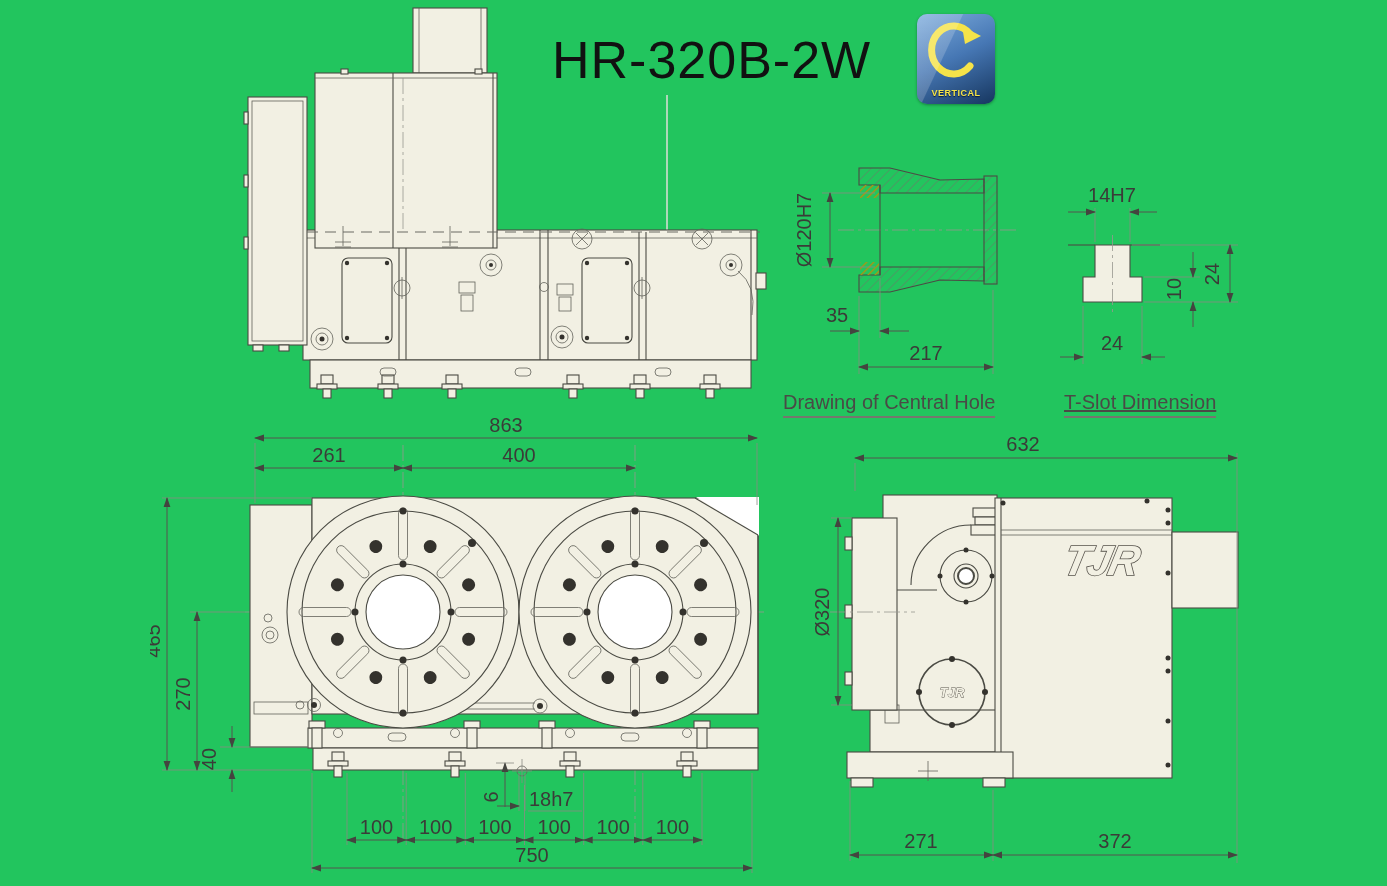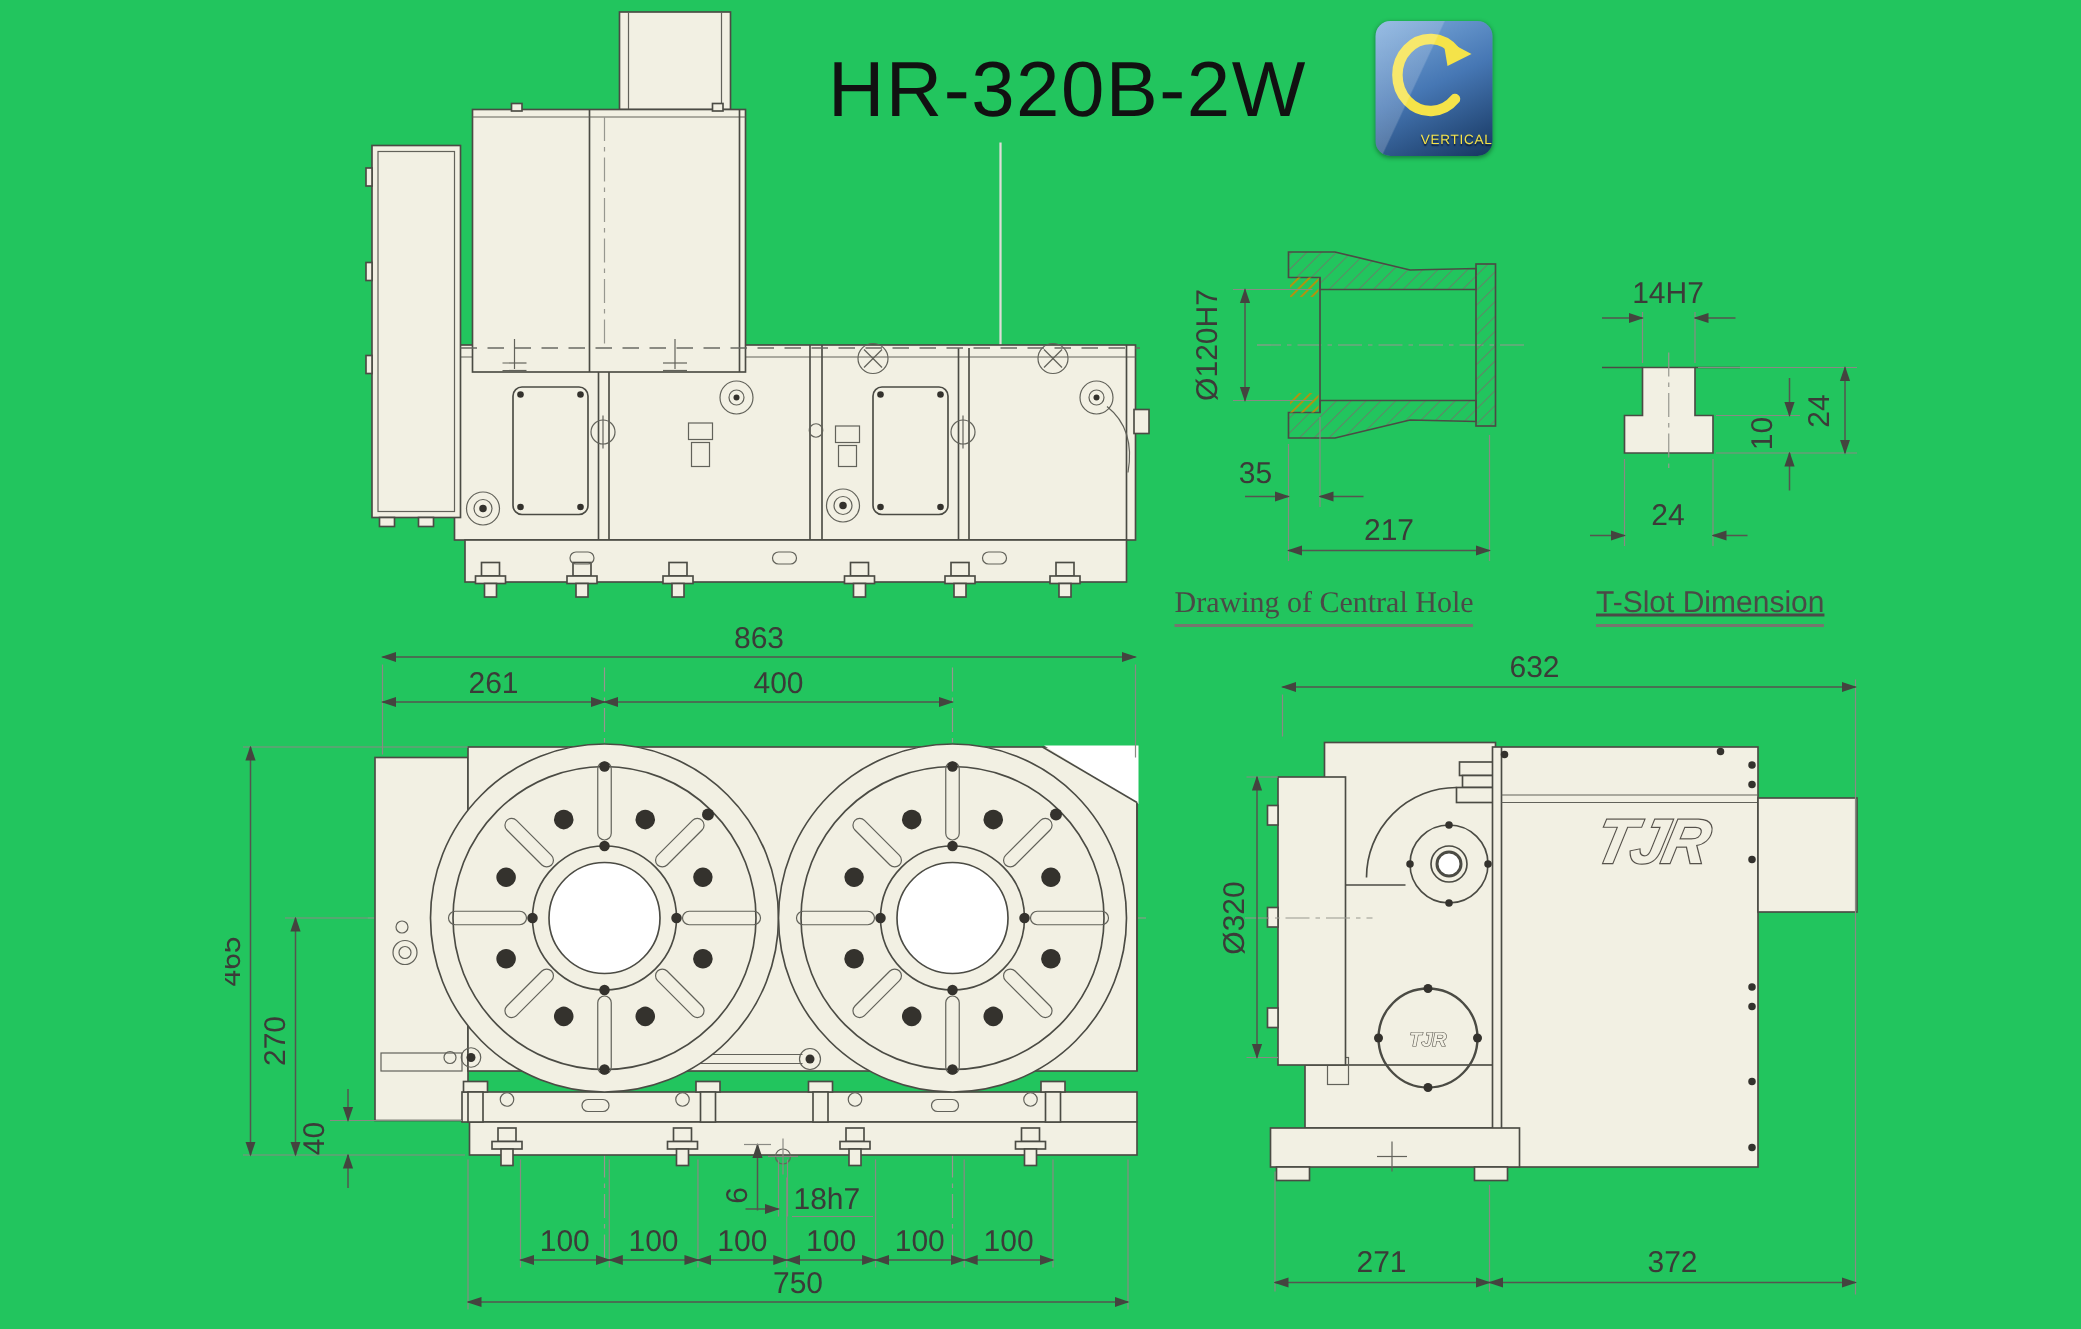--- a/index.html
+++ b/index.html
@@ -1,29 +1,29 @@
 <!DOCTYPE html>
 <html><head>
 <meta charset="utf-8">
 <style>
   html,body{margin:0;padding:0;background:#fff;}
   #canvas{position:relative;width:1387px;height:886px;background:#22c55e;overflow:hidden;
           font-family:"Liberation Sans",sans-serif;}
   .abs{position:absolute;}
   #page-title{left:552px;top:30px;font-size:52px;font-weight:400;color:#111;letter-spacing:1px;white-space:nowrap;}
   .view-caption{font-size:20px;color:#4a4a46;border-bottom:2px solid #76766e;padding-bottom:2px;white-space:nowrap;}
-  #central-caption{left:783px;top:391px;font-family:Liberation Serif, serif;}
+  #central-caption{left:783px;top:391px;}
   #tslot-caption{left:1064px;top:391px;text-decoration:underline;}
   
   #badge{left:917px;top:14px;width:78px;height:90px;border-radius:10px;
          background:linear-gradient(155deg,#7cabdc 0%,#4677b4 48%,#16365f 100%);
          box-shadow:0 1px 3px rgba(0,0,0,.35);overflow:hidden;}
   #badge .gloss{position:absolute;left:0;top:0;width:100%;height:100%;
          background:linear-gradient(115deg,rgba(255,255,255,.22) 0%,rgba(255,255,255,.18) 38%,rgba(255,255,255,0) 39%);}
-  #badge-caption{position:absolute;left:0;right:0;bottom:6px;text-align:right;font-size:9px;font-weight:400;
+  #badge-caption{position:absolute;left:0;right:0;bottom:6px;text-align:center;font-size:9px;font-weight:700;
          color:#f5e349;text-shadow:0 1px 1px #0a1c38;letter-spacing:.5px;}
   svg text{font-family:"Liberation Sans",sans-serif;}
   .dimtxt{font-size:20px;fill:#3b3b38;}
   .dimline{stroke:#55554f;stroke-width:1;fill:none;}
   .extline{stroke:#8a8a84;stroke-width:0.8;fill:none;}
   .cline{stroke:#97978f;stroke-width:0.8;fill:none;stroke-dasharray:16 4 3 4;}
   .body{fill:#f2f0e3;stroke:#4b4b44;stroke-width:1.1;}
   .bodyln{fill:none;stroke:#4b4b44;stroke-width:1.1;}
   .thin{fill:none;stroke:#62625a;stroke-width:0.8;}
   .hole{fill:#34322d;stroke:none;}

